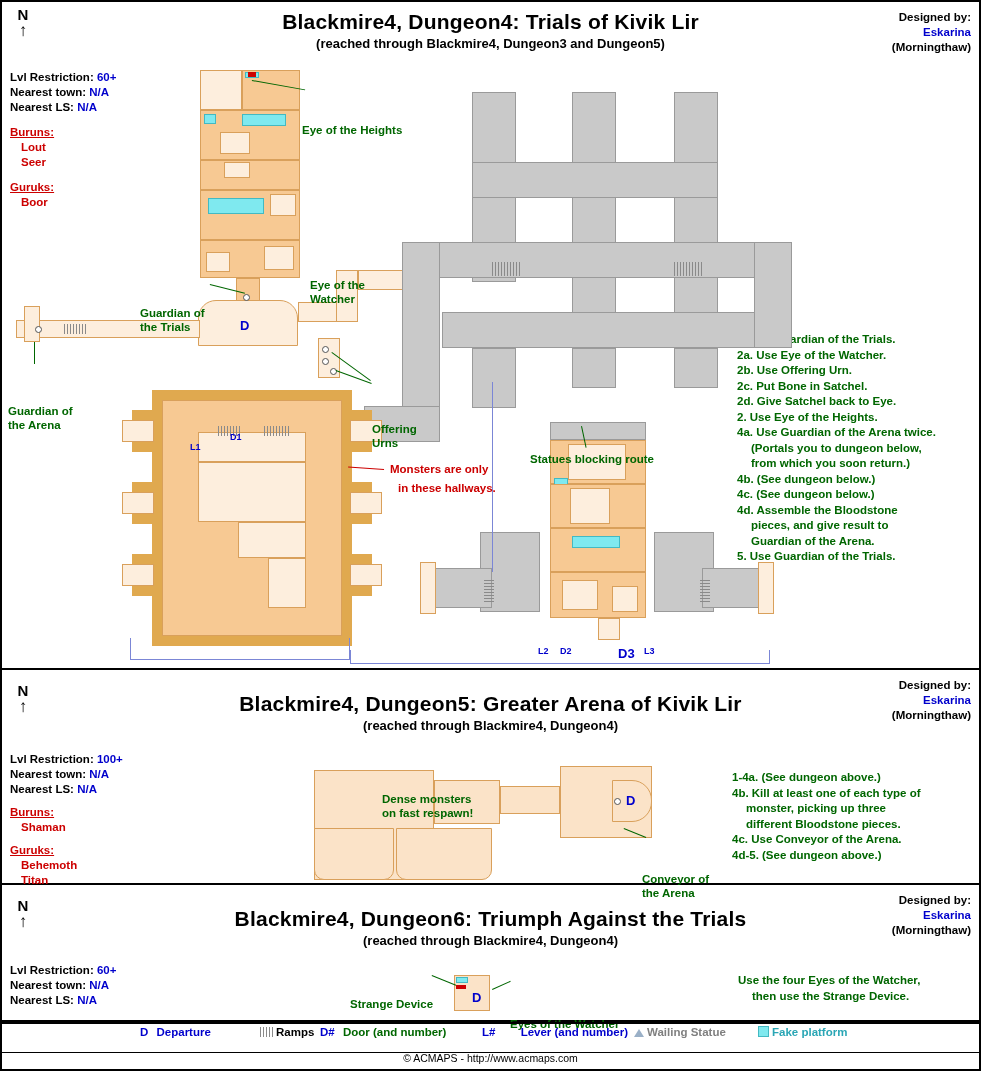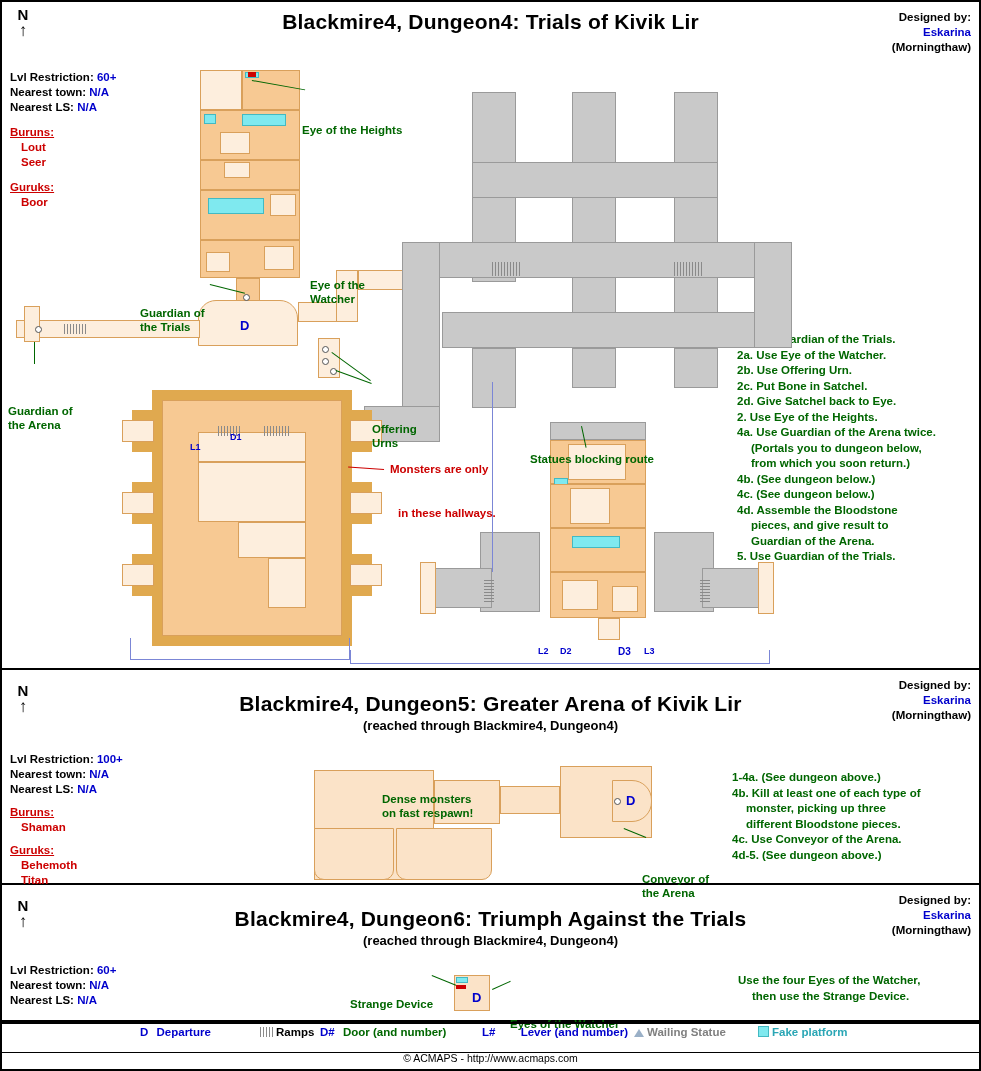--- a/index.html
+++ b/index.html
@@ -70,20 +70,21 @@
 
   <div class="panel" id="panel1">
 
     <div class="compass">
       <div class="n">N</div>
       <div class="arrow">↑</div>
     </div>
 
     <div class="title" style="top:8px;">
       <div class="t1">Blackmire4, Dungeon4: Trials of Kivik Lir</div>
+      <div class="t2">(reached through Blackmire4, Dungeon3 and Dungeon5)</div>
     </div>
 
     <div class="designer">
       <div>Designed by:</div>
       <div class="name">Eskarina</div>
       <div>(Morningthaw)</div>
     </div>
 
     <div class="info" style="top:68px;">
       <div><span class="lbl">Lvl Restriction:</span>
@@ -222,39 +223,39 @@
     <div class="room l" style="left:418px;top:560px;width:16px;height:52px;"></div>
     <div class="room l" style="left:756px;top:560px;width:16px;height:52px;"></div>
     <div class="ramph" style="left:698px;top:578px;width:10px;height:22px;"></div>
     <div class="ramph" style="left:482px;top:578px;width:10px;height:22px;"></div>
 
     <div class="conn" style="left:128px;top:636px;width:220px;height:22px;border-top:none;"></div>
     <div class="conn" style="left:348px;top:648px;width:420px;height:14px;border-top:none;"></div>
     <div class="conn" style="left:490px;top:380px;width:1px;height:190px;border-right:none;border-bottom:none;border-top:none;"></div>
     <div class="lbl-blue" style="left:536px;top:644px;font-size:9px;">L2</div>
     <div class="lbl-blue" style="left:558px;top:644px;font-size:9px;">D2</div>
-    <div class="lbl-blue" style="left:616px;top:644px;font-size:10px;">D3</div>
+    <div class="lbl-blue" style="left:616px;top:644px;font-size:13px;">D3</div>
     <div class="lbl-blue" style="left:642px;top:644px;font-size:9px;">L3</div>
 
     <div class="lbl-green" style="left:300px;top:81px;">Eye of the Heights</div>
     <div class="leader" style="left:250px;top:78px;width:54px;transform:rotate(10deg);"></div>
     <div class="lbl-green" style="left:308px;top:236px;">Eye of the</div>
     <div class="lbl-green" style="left:308px;top:250px;">Watcher</div>
     <div class="lbl-green" style="left:138px;top:264px;">Guardian of</div>
     <div class="lbl-green" style="left:138px;top:278px;">the Trials</div>
     <div class="leader" style="left:208px;top:282px;width:36px;transform:rotate(14deg);"></div>
     <div class="lbl-green" style="left:6px;top:362px;">Guardian of</div>
     <div class="lbl-green" style="left:6px;top:376px;">the Arena</div>
     <div class="leader" style="left:33px;top:340px;width:22px;transform:rotate(90deg);"></div>
     <div class="lbl-green" style="left:370px;top:380px;">Offering</div>
     <div class="lbl-green" style="left:370px;top:394px;">Urns</div>
     <div class="leader" style="left:330px;top:350px;width:48px;transform:rotate(36deg);"></div>
     <div class="leader" style="left:334px;top:368px;width:38px;transform:rotate(20deg);"></div>
     <div class="lbl-red" style="left:388px;top:460px;">Monsters are only</div>
-    <div class="lbl-red" style="left:396px;top:504px;">in these hallways.</div>
+    <div class="lbl-red" style="left:396px;top:479px;">in these hallways.</div>
     <div class="leader-red" style="left:382px;top:468px;width:36px;transform:rotate(184deg);"></div>
     <div class="lbl-green" style="left:528px;top:410px;">Statues blocking route</div>
     <div class="leader" style="left:580px;top:424px;width:22px;transform:rotate(78deg);"></div>
   </div>
 
   <div class="panel" id="panel2">
     <div class="compass" style="top:14px;">
       <div class="n">N</div>
       <div class="arrow">↑</div>
     </div>

